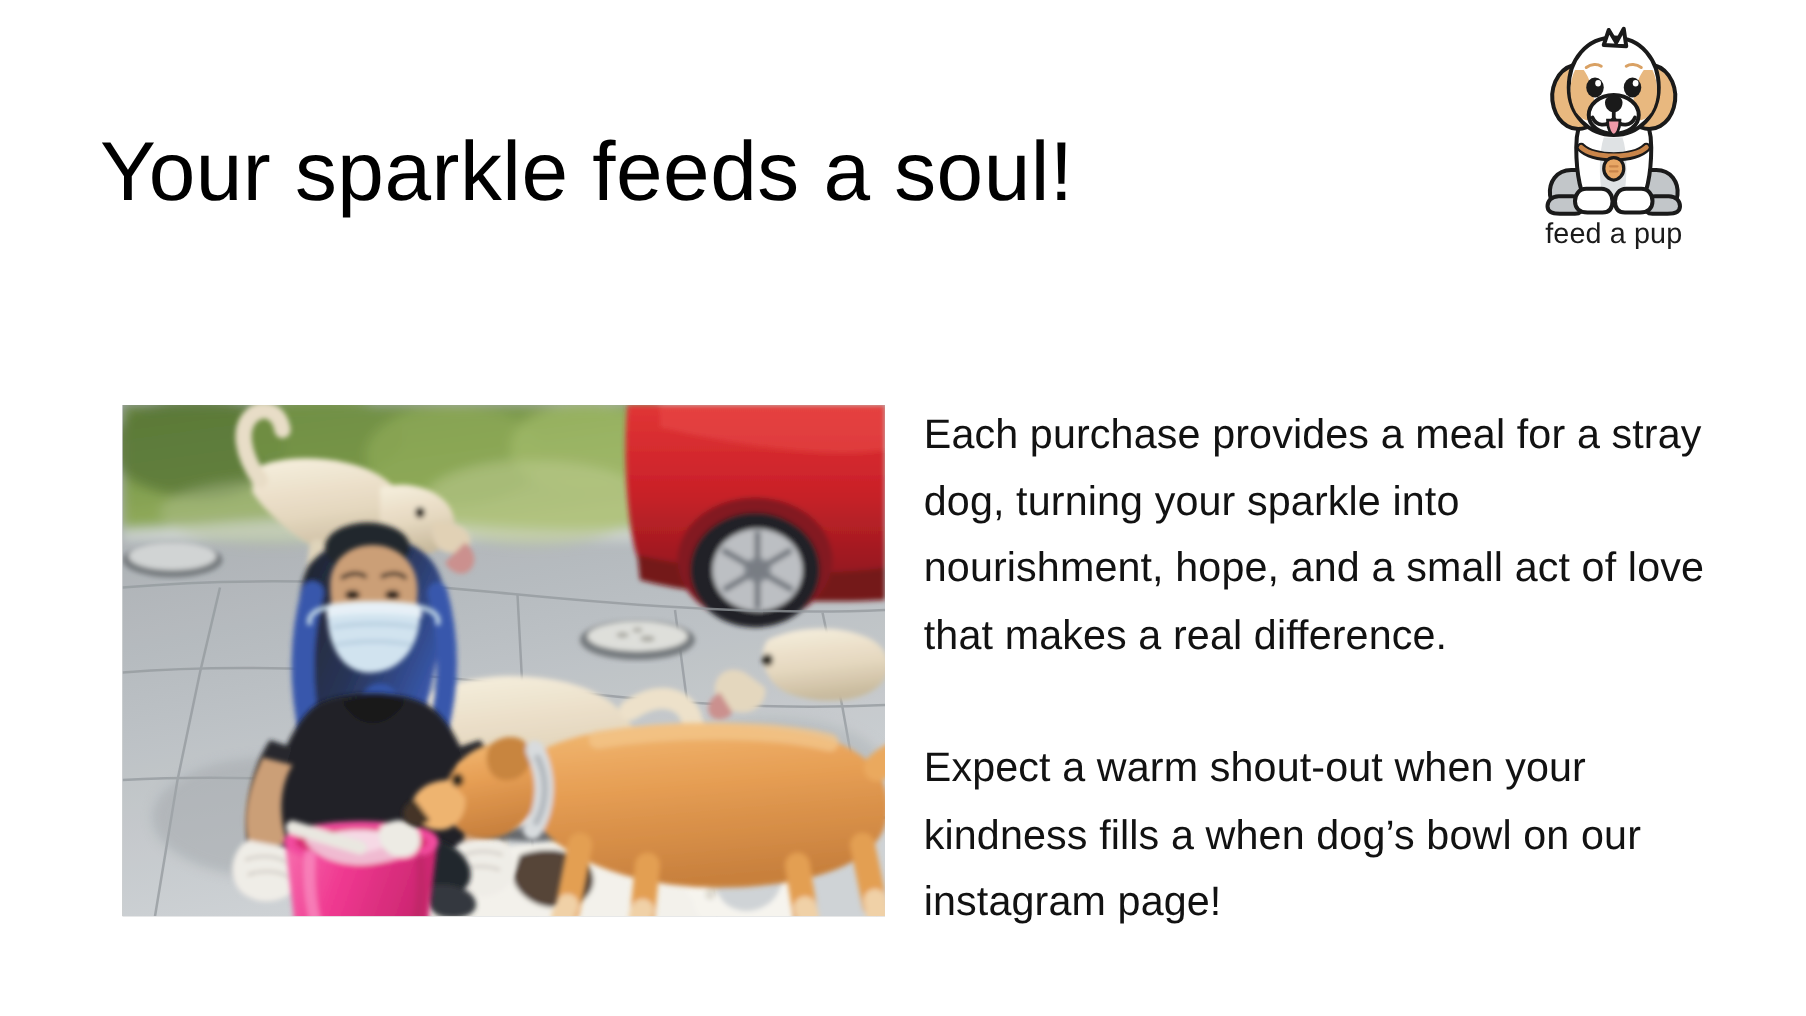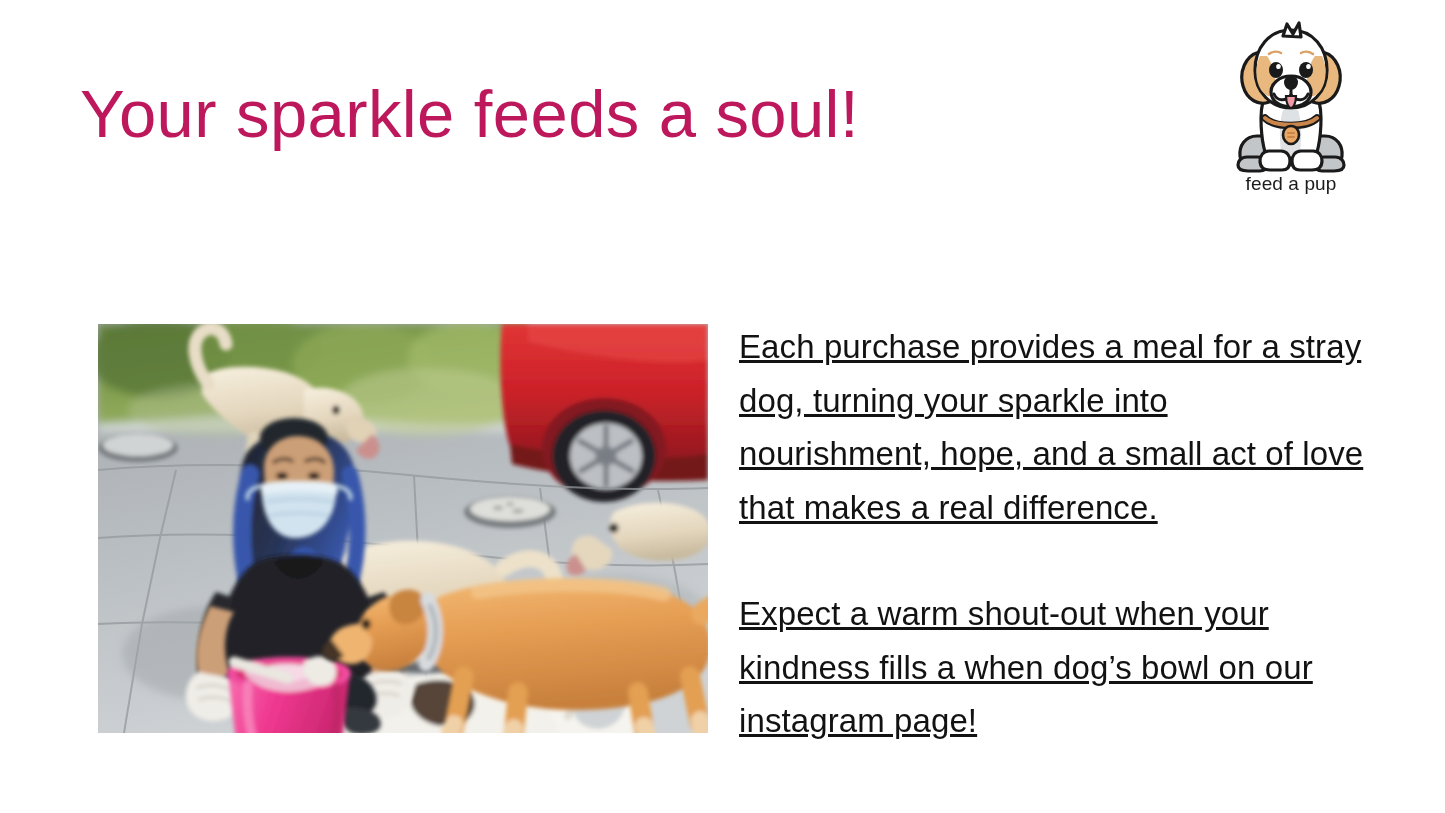--- a/index.html
+++ b/index.html
@@ -17,46 +17,46 @@
     width: 1445px;
     height: 813px;
     background: #ffffff;
     overflow: hidden;
   }
 
   
   #slide-title {
     position: absolute;
     left: 80px;
-    top: 80px;
+    top: 104px;
     font-size: 67px;
     line-height: 1.0;
     letter-spacing: 0.4px;
     font-weight: 300;
-    color: #be185d;
+    color: #000000;
     white-space: nowrap;
   }
 
   
   #logo-block {
     position: absolute;
     left: 1227px;
     top: 18px;
     width: 128px;
     text-align: center;
   }
   #logo-mark {
     display: block;
     width: 128px;
     height: 158px;
   }
   #logo-wordmark {
     display: block;
     margin-top: -3px;
-    font-size: 19px;
+    font-size: 23px;
     font-weight: 400;
     letter-spacing: 0.1px;
     color: #1b1b1b;
   }
 
   
   #photo {
     position: absolute;
     left: 98px;
     top: 324px;
@@ -72,21 +72,21 @@
     position: absolute;
     left: 739px;
     top: 320px;
     width: 625px;
     font-size: 33px;
     font-weight: 300;
     line-height: 53.5px;
     color: #121212;
     letter-spacing: 0.1px;
   }
-  #body-copy p { margin: 0; text-decoration: underline; }
+  #body-copy p { margin: 0; }
   #body-copy .para-gap { height: 53px; }
 </style>
 </head>
 <body>
 
 <div id="slide">
 
   <div id="slide-title">Your sparkle feeds a soul!</div>
 
   <div id="logo-block">

